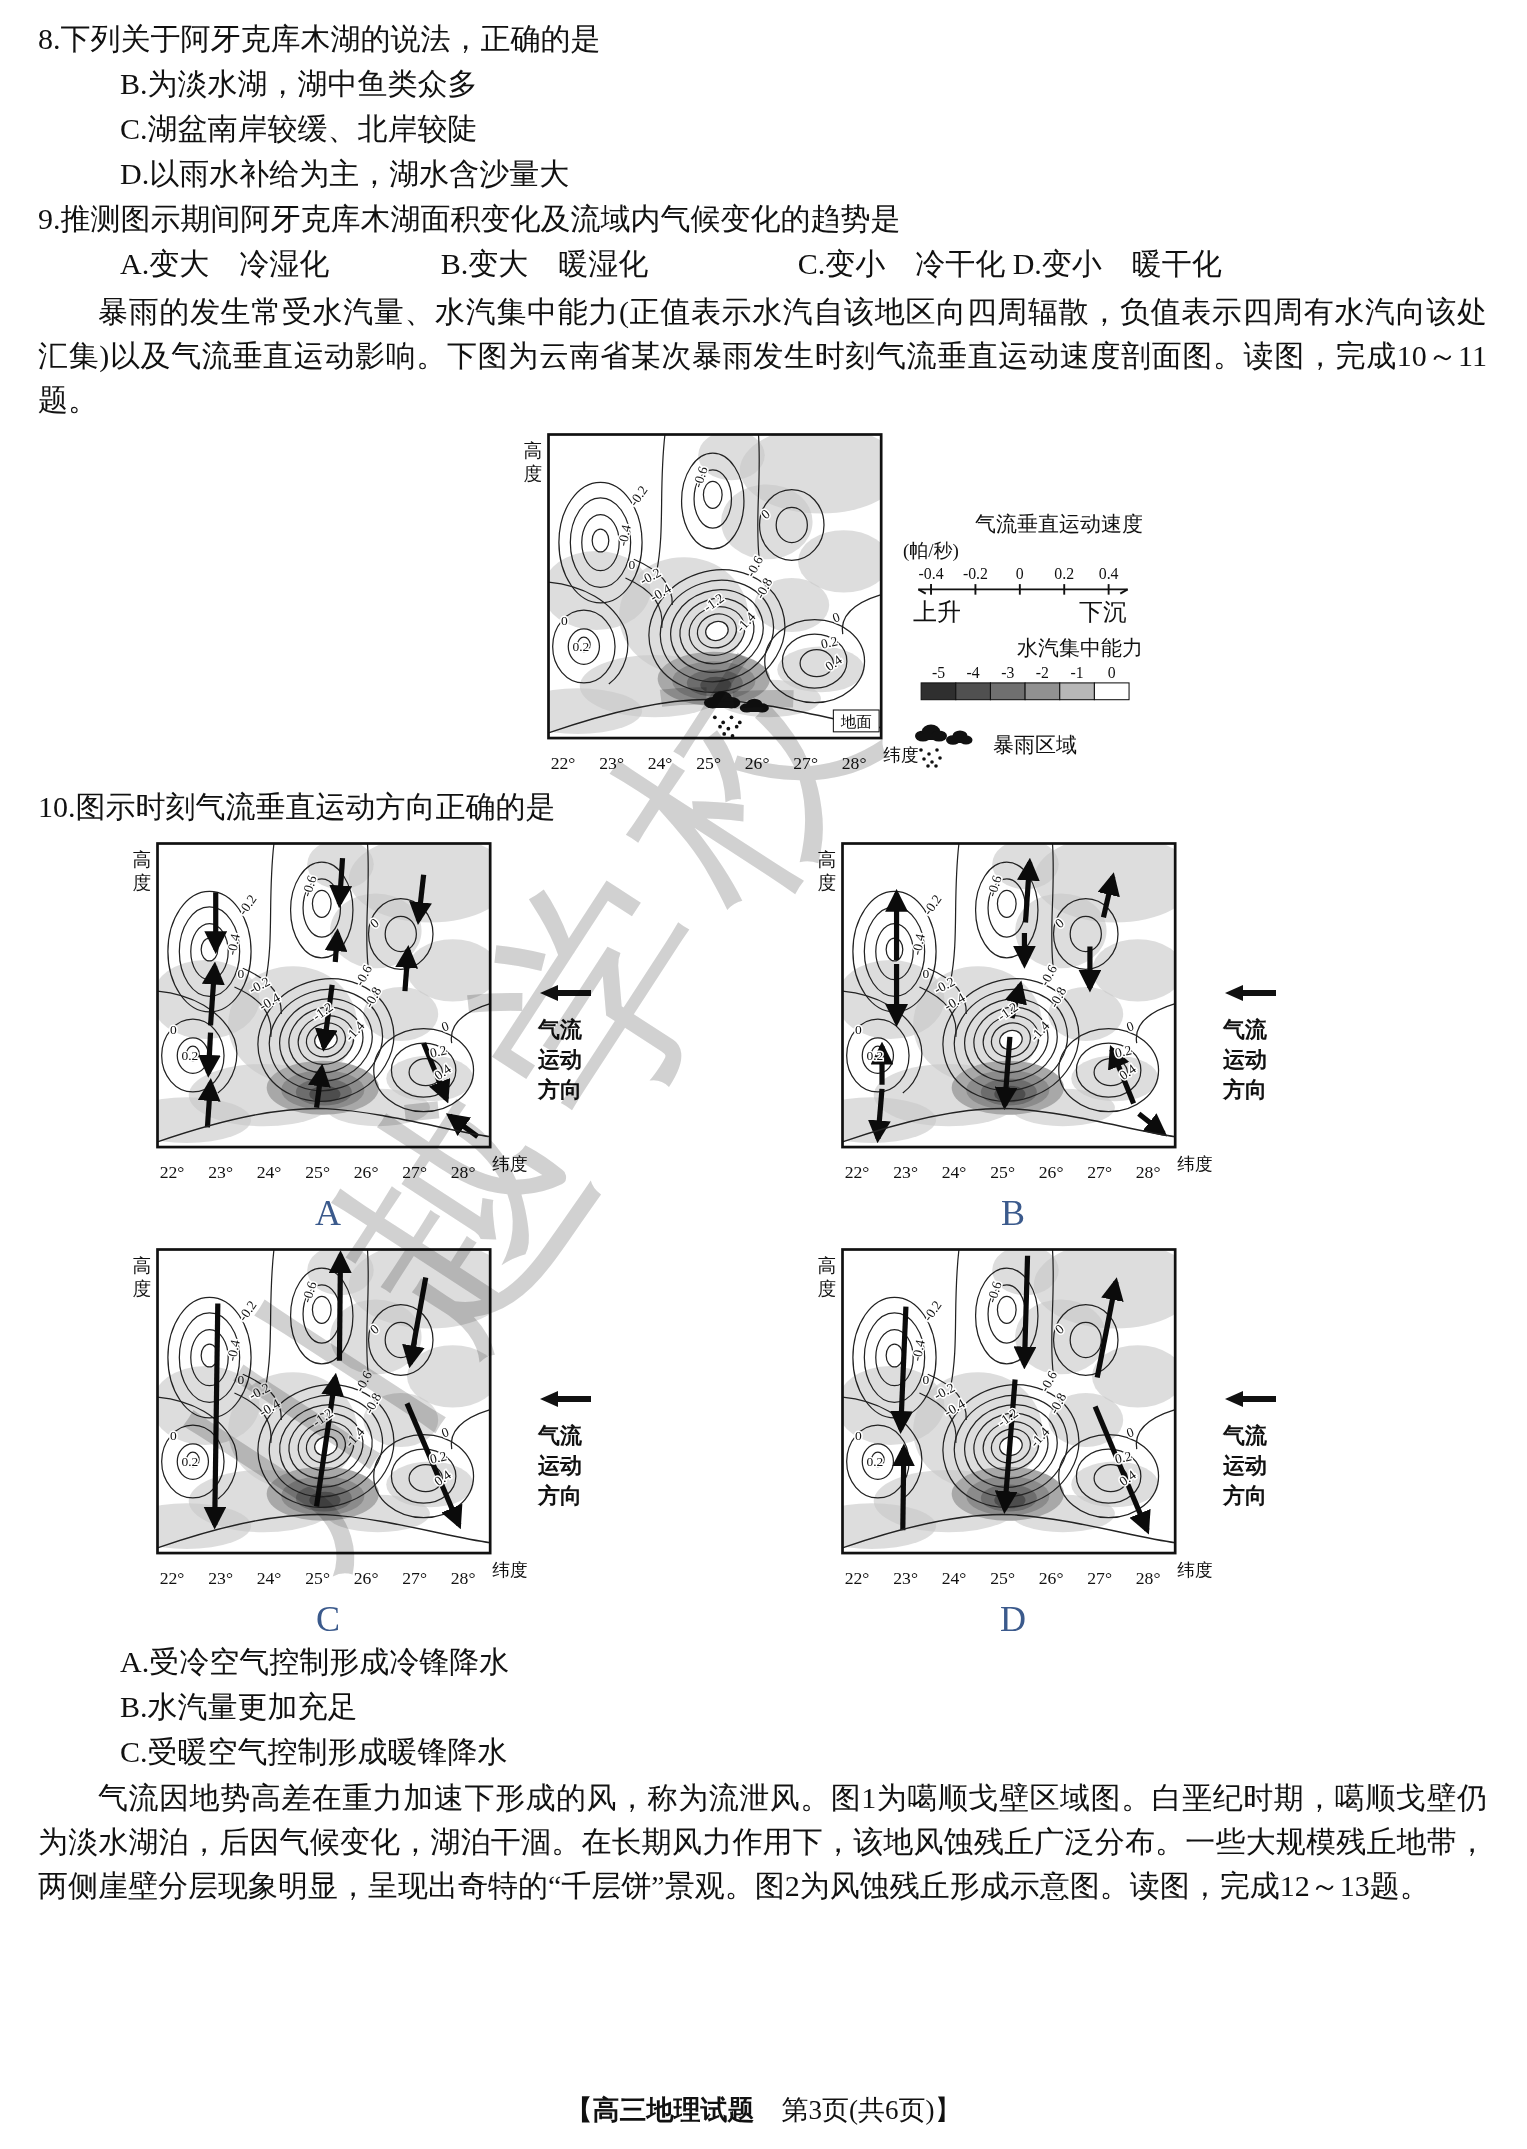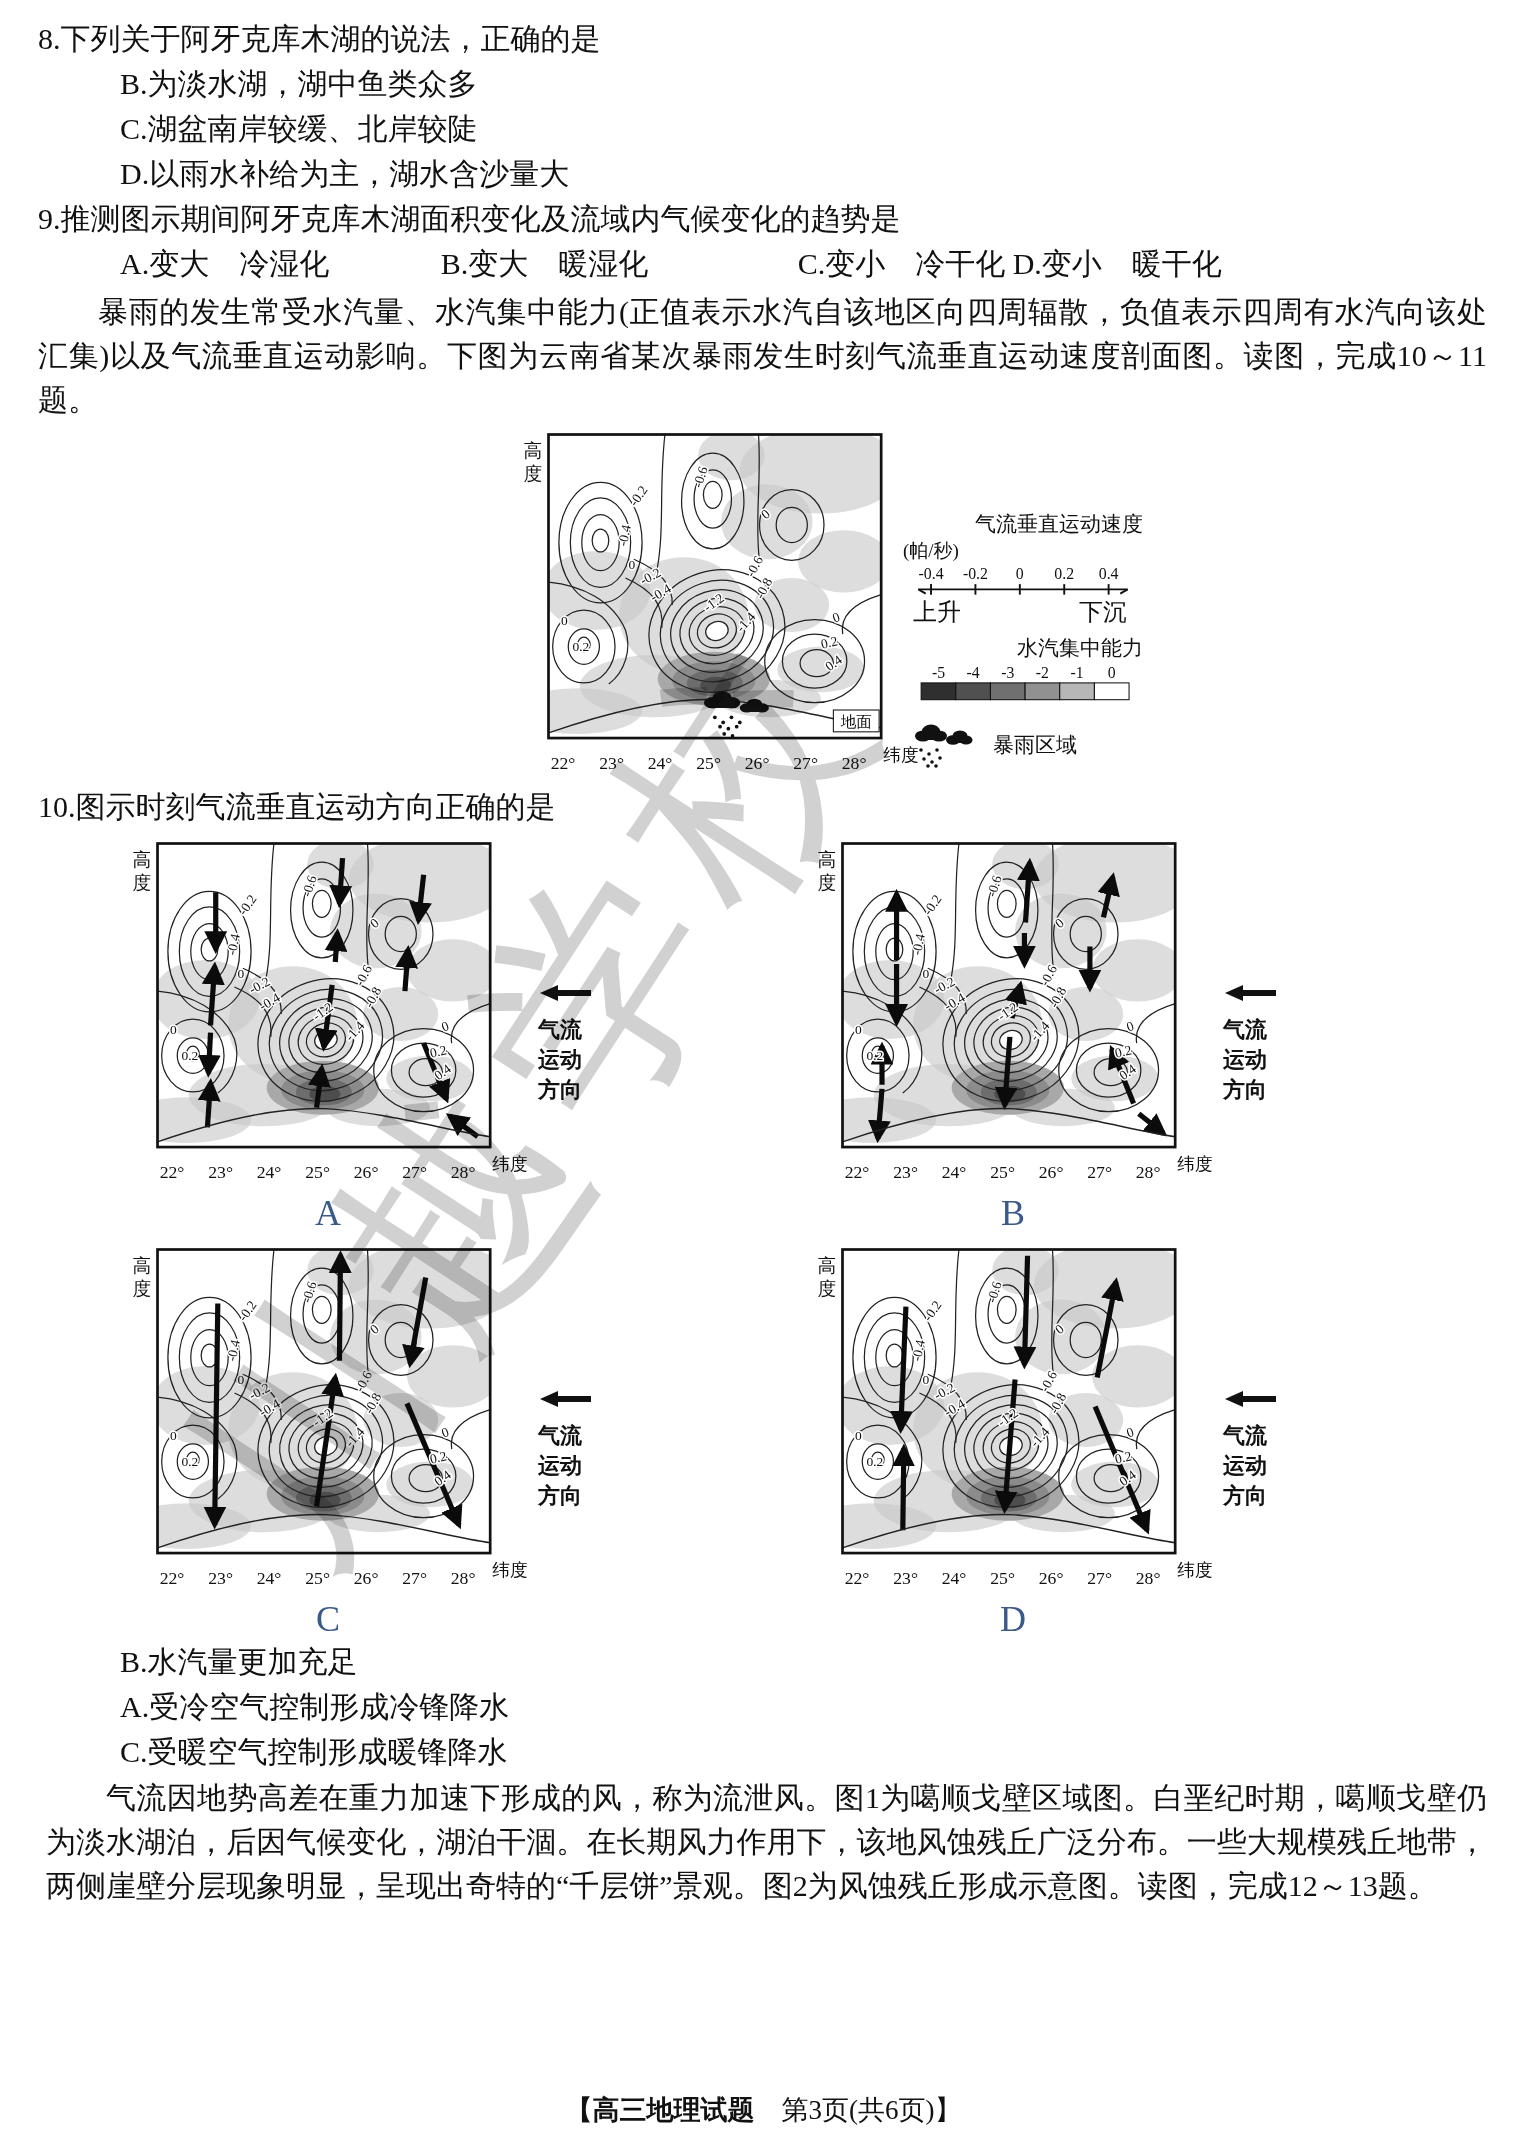--- a/index.html
+++ b/index.html
@@ -756,22 +756,22 @@
             </svg>
           <div>气流</div>
           <div>运动</div>
           <div>方向</div>
         </div>
       </div>
       <div class="caption">D</div>
     </div>
   </div>
 
+  <div class="line opt">A.受冷空气控制形成冷锋降水</div>
   <div class="line opt">B.水汽量更加充足</div>
-  <div class="line opt">A.受冷空气控制形成冷锋降水</div>
   <div class="line opt">C.受暖空气控制形成暖锋降水</div>
 
-  <p class="para" style="margin-top:2px;margin-left:8px;">气流因地势高差在重力加速下形成的风，称为流泄风。图1为噶顺戈壁区域图。白垩纪时期，噶顺戈壁仍为淡水湖泊，后因气候变化，湖泊干涸。在长期风力作用下，该地风蚀残丘广泛分布。一些大规模残丘地带，两侧崖壁分层现象明显，呈现出奇特的“千层饼”景观。图2为风蚀残丘形成示意图。读图，完成12～13题。</p>
+  <p class="para" style="margin-top:2px;">气流因地势高差在重力加速下形成的风，称为流泄风。图1为噶顺戈壁区域图。白垩纪时期，噶顺戈壁仍为淡水湖泊，后因气候变化，湖泊干涸。在长期风力作用下，该地风蚀残丘广泛分布。一些大规模残丘地带，两侧崖壁分层现象明显，呈现出奇特的“千层饼”景观。图2为风蚀残丘形成示意图。读图，完成12～13题。</p>
 
   <div class="footer">
     <span class="fb">【高三地理试题</span><span>　第3页(共6页)】</span>
   </div>
 </div>
 
 </body></html>

